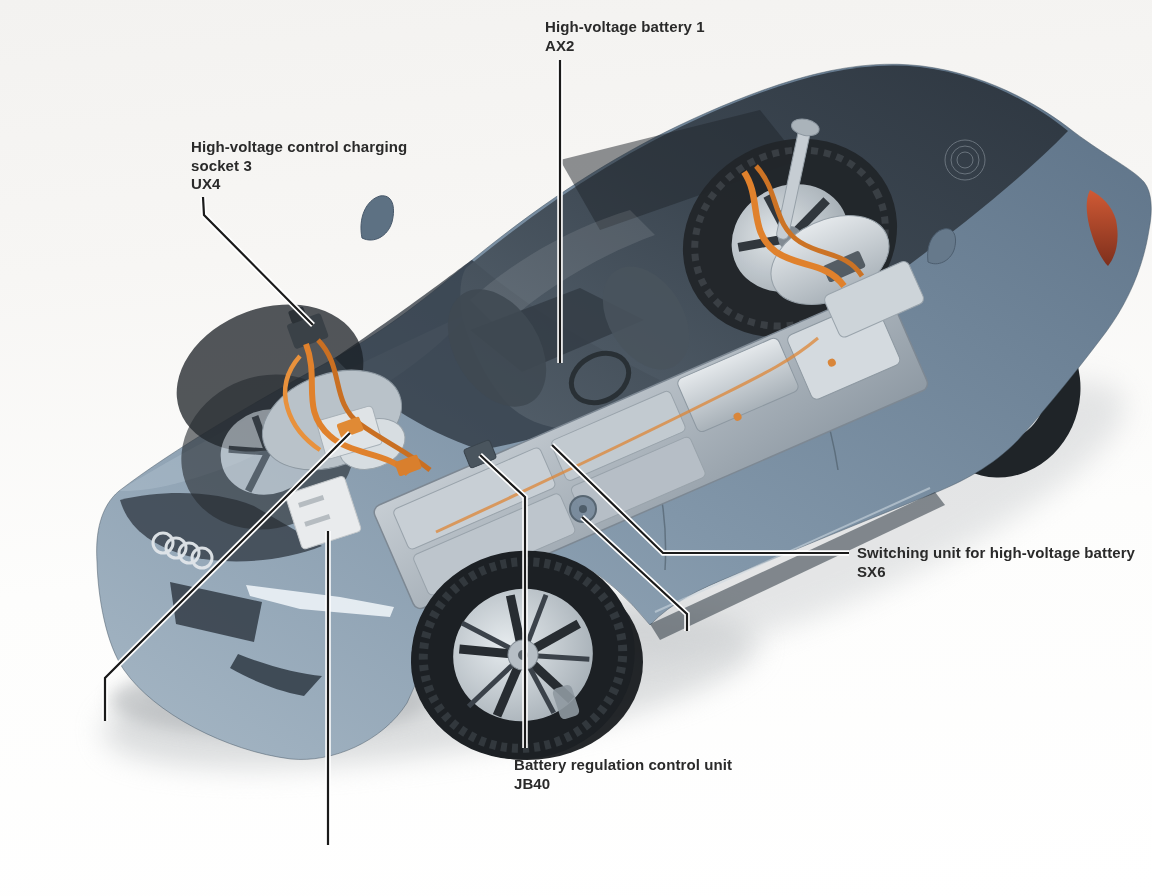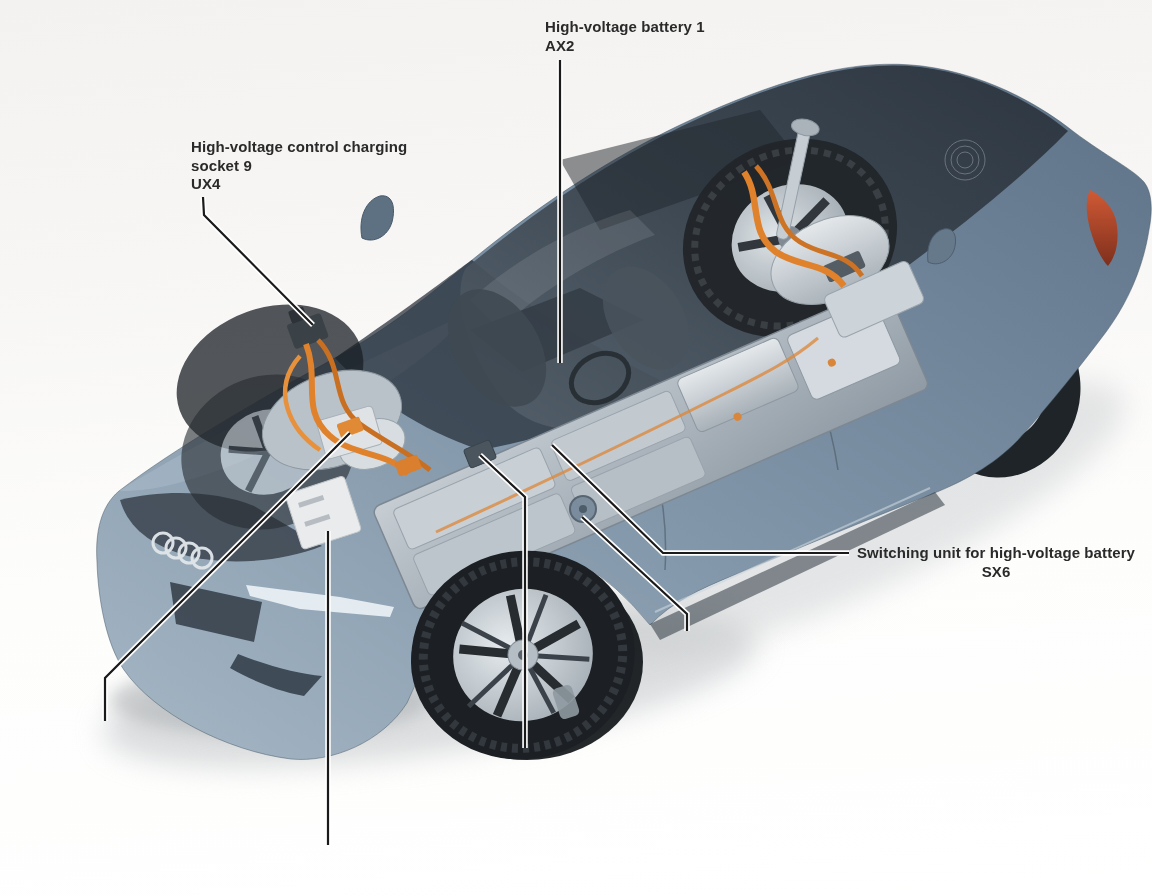--- a/index.html
+++ b/index.html
@@ -289,24 +289,28 @@
       <polyline points="328,845 328,531" fill="none" stroke="#1a1a1a" stroke-width="2.2" stroke-linejoin="miter"></polyline>
     </svg>
 
   <div id="callout-layer">
       <div class="callout" style="left: 545px; top: 18px;">
         <div class="callout-line">High-voltage battery 1</div>
         <div class="callout-line">AX2</div>
       </div>
       <div class="callout" style="left: 191px; top: 138px;">
         <div class="callout-line">High-voltage control charging</div>
-        <div class="callout-line">socket 9</div>
+        <div class="callout-line">socket 3</div>
         <div class="callout-line">UX4</div>
       </div>
-      <div class="callout" style="left: 857px; top: 544px; text-align: center;">
+      <div class="callout" style="left: 857px; top: 544px;">
         <div class="callout-line">Switching unit for high-voltage battery</div>
         <div class="callout-line">SX6</div>
       </div>
+      <div class="callout" style="left: 514px; top: 756px;">
+        <div class="callout-line">Battery regulation control unit</div>
+        <div class="callout-line">JB40</div>
+      </div>
       <div class="callout" style="left: 315px; top: 849px;">
       </div>
     </div>
 
 </div>
 
 </body></html>

